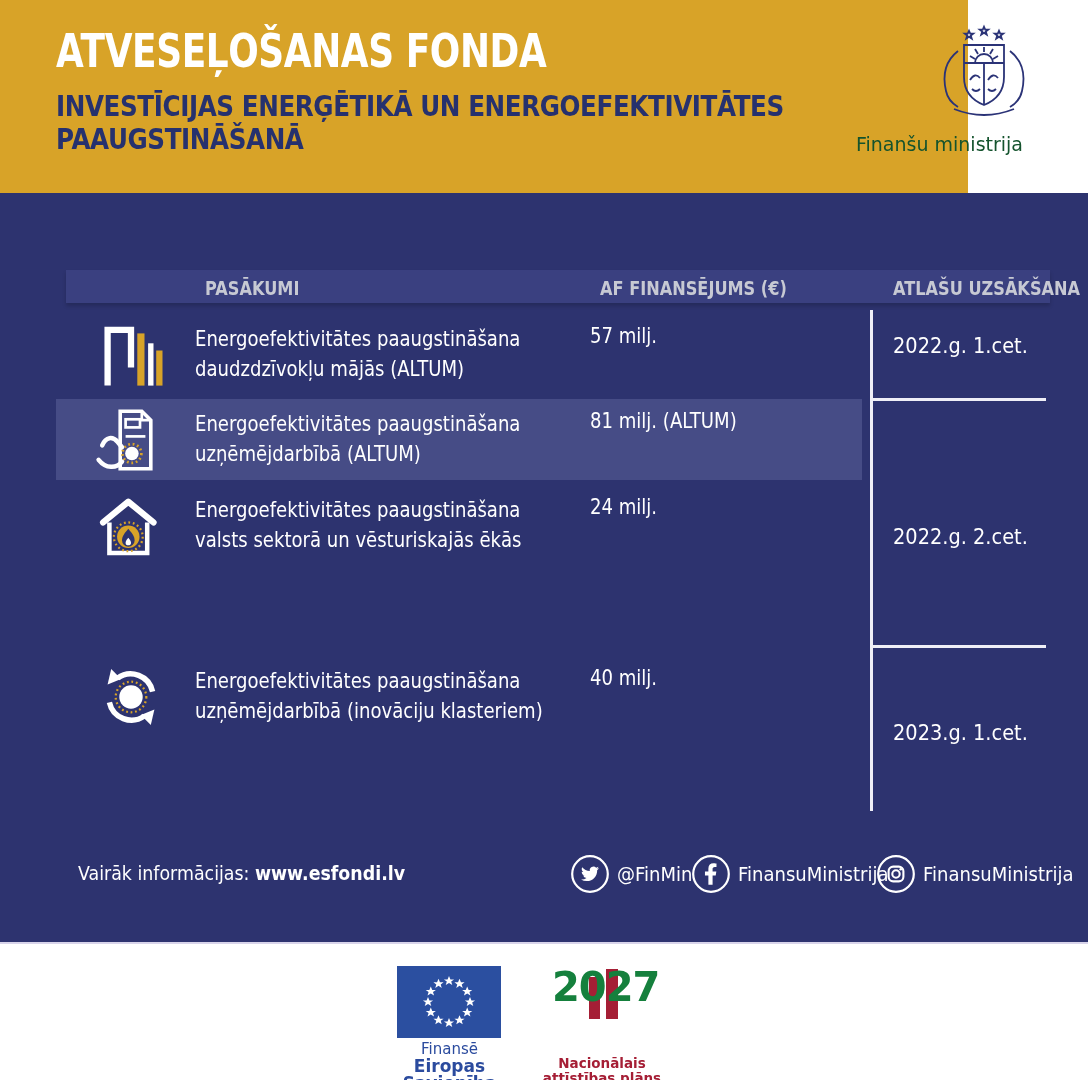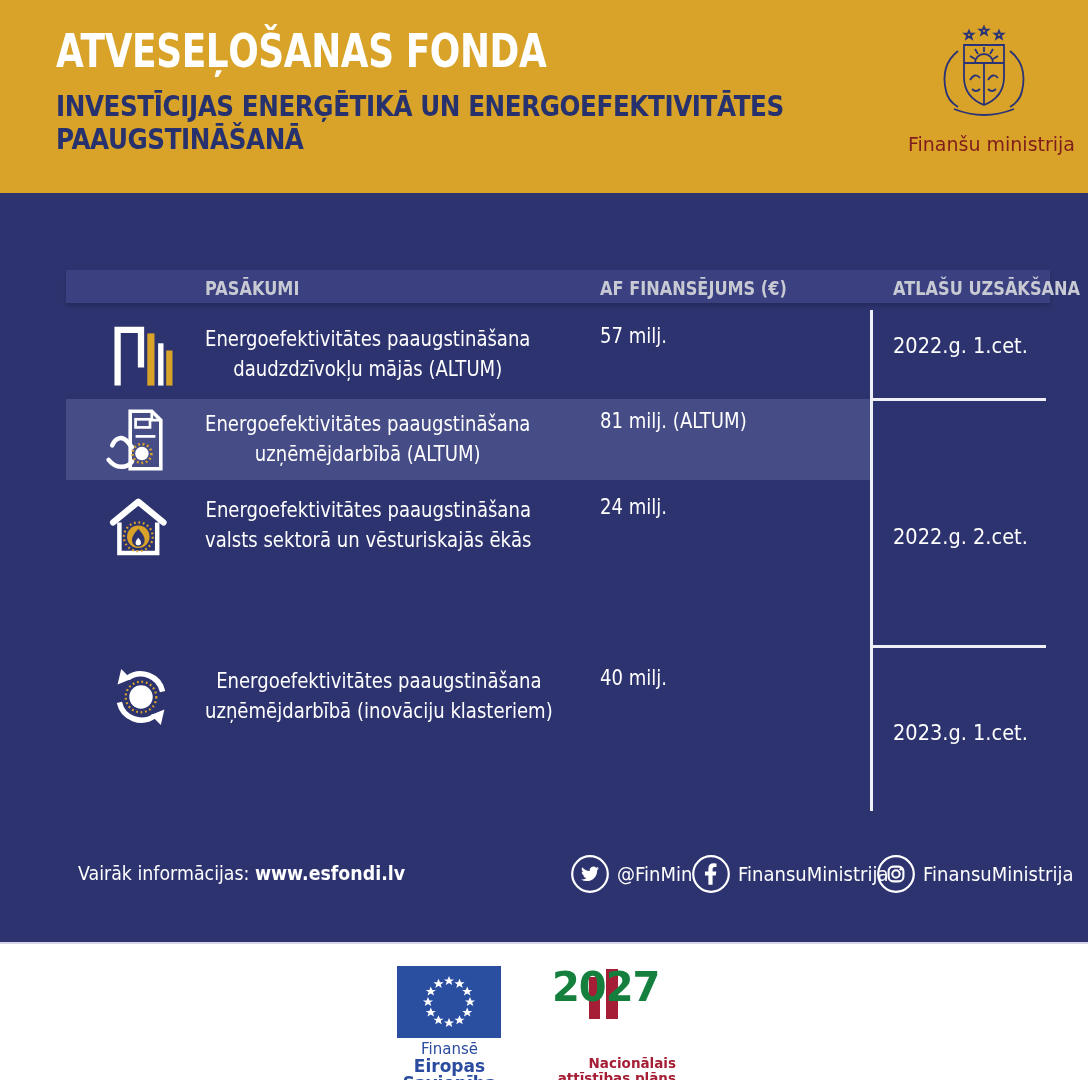--- a/index.html
+++ b/index.html
@@ -1,37 +1,37 @@
 <!DOCTYPE html>
 <html><head>
 <meta charset="utf-8">
 <style>
   html,body { margin:0; padding:0; background:#ffffff; }
   .page { position:relative; width:1088px; height:1080px; overflow:hidden;
           font-family:"DejaVu Sans","Liberation Sans",sans-serif; background:#ffffff; }
   .abs { position:absolute; }
 
   
-  .gold-band { left:0; top:0; width:1088px; height:193px; background:#D8A328; }
+  .gold-band { left:0; top:0; width:968px; height:193px; background:#D8A328; }
   .main-title { left:56px; top:24px; font-size:46px; font-weight:700; color:#ffffff;
                 transform:scaleX(0.78); transform-origin:0 0; white-space:nowrap; letter-spacing:-0.5px; }
   .sub-title { left:56px; top:90px; font-size:29px; font-weight:700; color:#26316E;
                transform:scaleX(0.85); transform-origin:0 0; line-height:33px; white-space:nowrap; letter-spacing:-0.5px; }
   .sub-title span { display:block; }
-  .ministry { left:890px; top:133px; width:185px; text-align:right; font-size:19px; color:#7f1d1d; }
+  .ministry { left:856px; top:133px; width:185px; text-align:left; font-size:19px; color:#14532d; }
 
   
   .blue-body { left:0; top:193px; width:1088px; height:749px; background:#2D336F;
                border-bottom:2px solid #D8D4EA; }
   .head-band { left:66px; top:270px; width:984px; height:33px; background:#3A4080;
                box-shadow:0 3px 4px rgba(0,0,0,0.18); }
   .col-label { top:277px; font-size:19px; font-weight:700; color:#C7C9D3; white-space:nowrap;
                transform:scaleX(0.85); transform-origin:0 0; }
 
-  .row { left:66px; width:806px; height:81px;text-align:center; }
+  .row { left:56px; width:806px; height:81px; }
   .row.alt { background:#464C86; }
   .row-icon { position:absolute; left:36px; top:5px; }
   .row-text { position:absolute; left:139px; top:10px; font-size:21px; color:#ffffff;
               line-height:30px; transform:scaleX(0.86); transform-origin:0 0; white-space:nowrap; }
   .row-text span { display:block; }
   .row-funding { position:absolute; left:534px; top:10px; font-size:21px; color:#ffffff;
                  transform:scaleX(0.86); transform-origin:0 0; white-space:nowrap; }
 
   .vline { left:870px; top:310px; width:3px; height:501px; background:#EFEFF7; }
   .tick  { left:870px; width:176px; height:3px; background:#EFEFF7; }
@@ -46,21 +46,21 @@
 
   
   .eu-caption { left:372px; top:1041px; width:155px; text-align:center; color:#2B4B9E; line-height:17px; }
   .eu-caption .l1 { font-size:15px; font-weight:400; display:block; }
   .eu-caption .l2 { font-size:17px; font-weight:700; display:block; }
   .nap-bar { background:#A51E35; }
   .nap-year { left:552px; top:964px; width:100px; text-align:center; font-size:40px;
               font-weight:700; color:#15803d; letter-spacing:-1px; }
   .nap-caption { left:528px; top:1056px; width:148px; text-align:center; font-size:13.5px;
                  font-weight:700; color:#A51E35; line-height:14.5px; }
-  .nap-caption span { display:block;text-align:right; }
+  .nap-caption span { display:block; }
 </style>
 </head>
 <body>
 
 <div class="page">
 
   <div class="abs gold-band">
     <div class="abs main-title">ATVESEĻOŠANAS FONDA</div>
     <div class="abs sub-title">
       <span>INVESTĪCIJAS ENERĢĒTIKĀ UN ENERGOEFEKTIVITĀTES</span>

